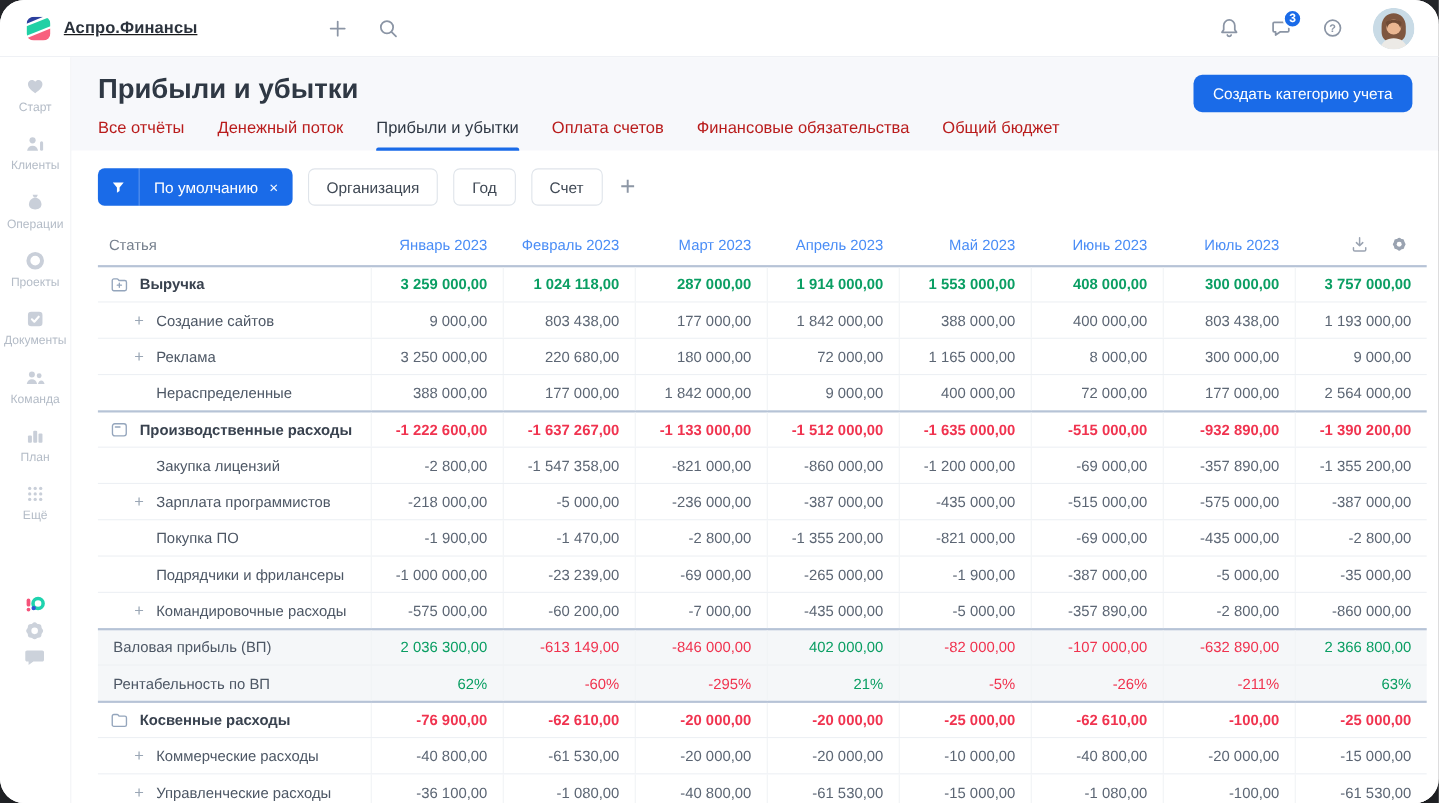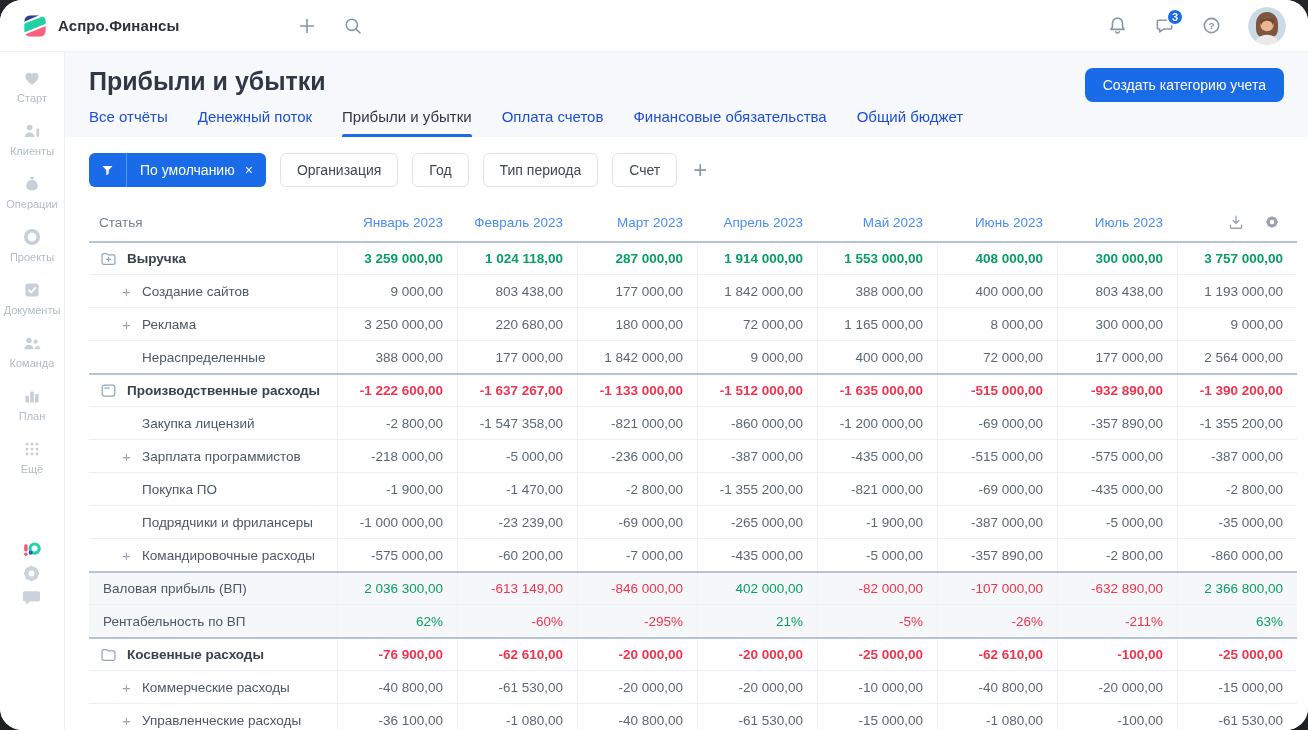--- a/index.html
+++ b/index.html
@@ -10,21 +10,21 @@
     display:flex; align-items:flex-start; justify-content:flex-start;
   }
   .window {
     width:1308px; height:730px; background:#fff;
     border-radius:22px; overflow:hidden; position:relative;
     box-shadow:0 12px 40px rgba(0,0,0,.45);
     display:flex; flex-direction:column;
   }
   
   .topbar { height:52px; flex:0 0 52px; display:flex; align-items:center;
-    padding:0 22px; border-bottom:1px solid #eef0f4; background:#fff; }
+    padding:0 22px; border-bottom:1px solid #eef0f4; background:#fff;text-decoration:underline; }
   .app-logo { width:26px; height:26px; display:inline-flex; }
   .app-title { font-size:15px; font-weight:700; color:#2b323c; margin-left:10px; letter-spacing:.1px; }
   .tb-btn { background:none; border:none; cursor:pointer; display:inline-flex; align-items:center; justify-content:center; position:relative; }
   .tb-plus { margin-left:118px; }
   .tb-search { margin-left:26px; }
   .tb-right { margin-left:auto; display:flex; align-items:center; gap:26px; }
   .badge { position:absolute; top:-7px; right:-9px; min-width:18px; height:18px; border-radius:9px;
     background:var(--accent); color:#fff; font-size:11px; font-weight:700; display:flex; align-items:center;
     justify-content:center; border:2px solid #fff; padding:0 3px; }
   .avatar { width:38px; height:38px; border-radius:50%; overflow:hidden; cursor:pointer; flex:0 0 38px; }
@@ -40,21 +40,21 @@
   .sf-logo { margin-bottom:58px; }
   .sf-gear { margin-bottom:24px; }
   
   .main { flex:1; display:flex; flex-direction:column; min-width:0; }
   .page-head { background:#f7f8fb; padding:12px 24px 0 24px; }
   .title-row { display:flex; align-items:flex-start; justify-content:space-between; }
   .page-title { font-size:25px; font-weight:600; color:#2f3844; margin:3px 0 12px; }
   .create-btn { background:var(--accent); color:#fff; font-size:14px; font-weight:500;
     padding:0 18px; height:34px; border-radius:8px; border:none; cursor:pointer; margin-top:4px;margin-left:34px; }
   .tabs { display:flex; gap:30px; }
-  .tab { font-size:15px; color:#1d4ed8; padding-bottom:12px; position:relative; cursor:pointer; white-space:nowrap; }
+  .tab { font-size:15px; color:#b91c1c; padding-bottom:12px; position:relative; cursor:pointer; white-space:nowrap; }
   .tab.active { color:#2f3844; }
   .tab.active::after { content:""; position:absolute; left:0; right:0; bottom:0; height:3px;
     background:var(--accent); border-radius:2px 2px 0 0; }
   .content { background:#fff; flex:1; padding:16px 12px 0 24px; min-height:0; }
   
   .filters { display:flex; align-items:center; gap:14px; margin-bottom:16px; }
   .chip-active { display:flex; align-items:center; background:var(--accent); color:#fff;
     border-radius:6px; height:34px; font-size:14px; cursor:pointer; }
   .chip-active .funnel { display:inline-flex; padding:0 11px; height:100%; align-items:center;
     border-right:1px solid rgba(255,255,255,.28); }
@@ -294,21 +294,20 @@
      <span class="funnel">
                 <svg viewBox="0 0 20 20" width="15" height="15">
                   <path d="M3.4 4h13.2l-5 5.8v4.4l-3.2 2.2V9.8L3.4 4z" fill="#fff"></path>
                 </svg>
               </span>
      <span class="cl">По умолчанию</span>
      <span class="x">×</span>
    </div>
             <button class="chip">Организация</button>
             <button class="chip">Год</button>
-            <button class="chip">Тип периода</button>
             <button class="chip">Счет</button>
             <button class="add-filter">+</button>
           </div>
 
         <div class="grid-table">
           <div class="thead" id="thead">
               <div class="lbl">Статья</div>
               <div class="mcol">Январь 2023</div>
               <div class="mcol">Февраль 2023</div>
               <div class="mcol">Март 2023</div>

